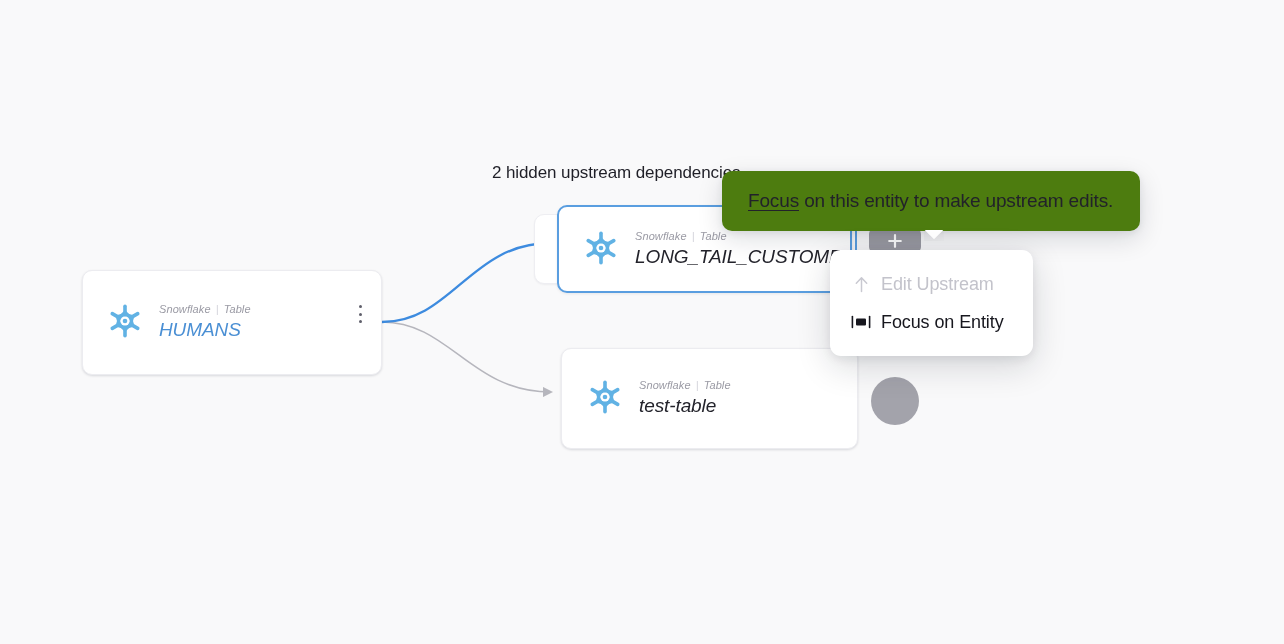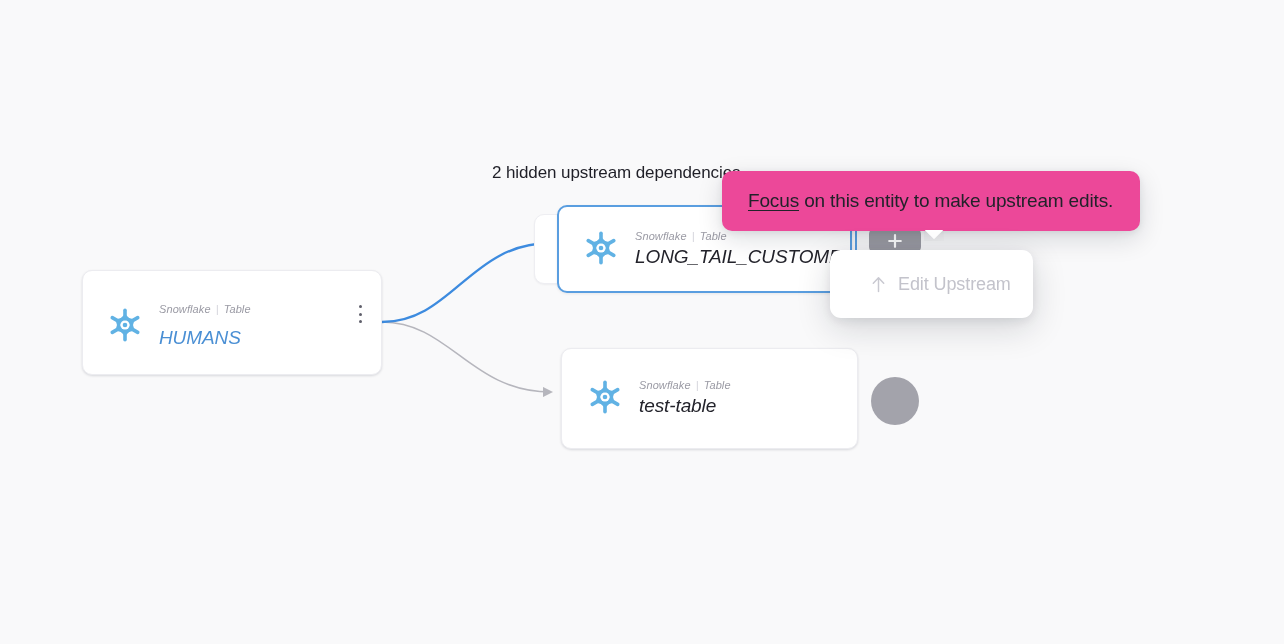--- a/index.html
+++ b/index.html
@@ -76,21 +76,20 @@
   }
   .node-title {
     font-size: 19px;
     line-height: 26px;
     color: #23232b;
     white-space: nowrap;
     letter-spacing: -0.1px;
   }
   .node-title.link {
     color: #4a8fd4;
-    margin-top: 8px;
   }
 
   
   .kebab {
     position: absolute;
     width: 18px;
     height: 22px;
     display: flex;
     flex-direction: column;
     align-items: center;
@@ -147,21 +146,21 @@
   .handle-bar {
     position: absolute;
     width: 2px;
     background: #5a9ee0;
     border-radius: 1px;
   }
 
   
   #tooltip {
     position: absolute;
-    background: #ec4899;
+    background: #4d7c0f;
     border-radius: 10px;
     box-shadow: 0 8px 26px rgba(16,24,40,0.14), 0 2px 7px rgba(16,24,40,0.08);
     display: flex;
     align-items: center;
     box-sizing: border-box;
     padding: 0 26px;
   }
   #tooltip-text {
     font-size: 19px;
     color: #22222a;
@@ -195,21 +194,21 @@
     box-shadow: 0 8px 26px rgba(16,24,40,0.12);
   }
 
   
   #context-menu {
     position: absolute;
     background: #ffffff;
     border-radius: 11px;
     box-shadow: 0 10px 34px rgba(16,24,40,0.16), 0 3px 10px rgba(16,24,40,0.08);
     box-sizing: border-box;
-    padding: 12px 17px;
+    padding: 12px 0;
   }
   .menu-item {
     display: flex;
     align-items: center;
     height: 32px;
     padding: 0 22px 0 20px;
     margin: 6px 0;
     cursor: pointer;
     white-space: nowrap;
   }
@@ -377,15 +376,25 @@
     <div class="menu-item disabled">
       <span class="mi-icon">
         <svg width="15" height="17" viewBox="0 0 15 17">
           <path d="M7.5 15.5 V2.2 M2.3 7.2 L7.5 1.8 L12.7 7.2" stroke="#c9c9d1" stroke-width="1.5" fill="none" stroke-linecap="round" stroke-linejoin="round"></path>
         </svg>
       </span>
       <span class="mi-label">Edit Upstream</span>
     </div>
 
 
+    <div class="menu-item">
+      <span class="mi-icon">
+        <svg width="20" height="14" viewBox="0 0 20 14">
+          <path d="M1.4 1.5 V12.5" stroke="#17171e" stroke-width="1.6" stroke-linecap="round"></path>
+          <path d="M18.6 1.5 V12.5" stroke="#17171e" stroke-width="1.6" stroke-linecap="round"></path>
+          <rect x="5.0" y="3.4" width="10" height="7.2" rx="1.1" fill="#17171e"></rect>
+        </svg>
+      </span>
+      <span class="mi-label">Focus on Entity</span>
+    </div>
   </div>
 
 </div>
 
 </body></html>

